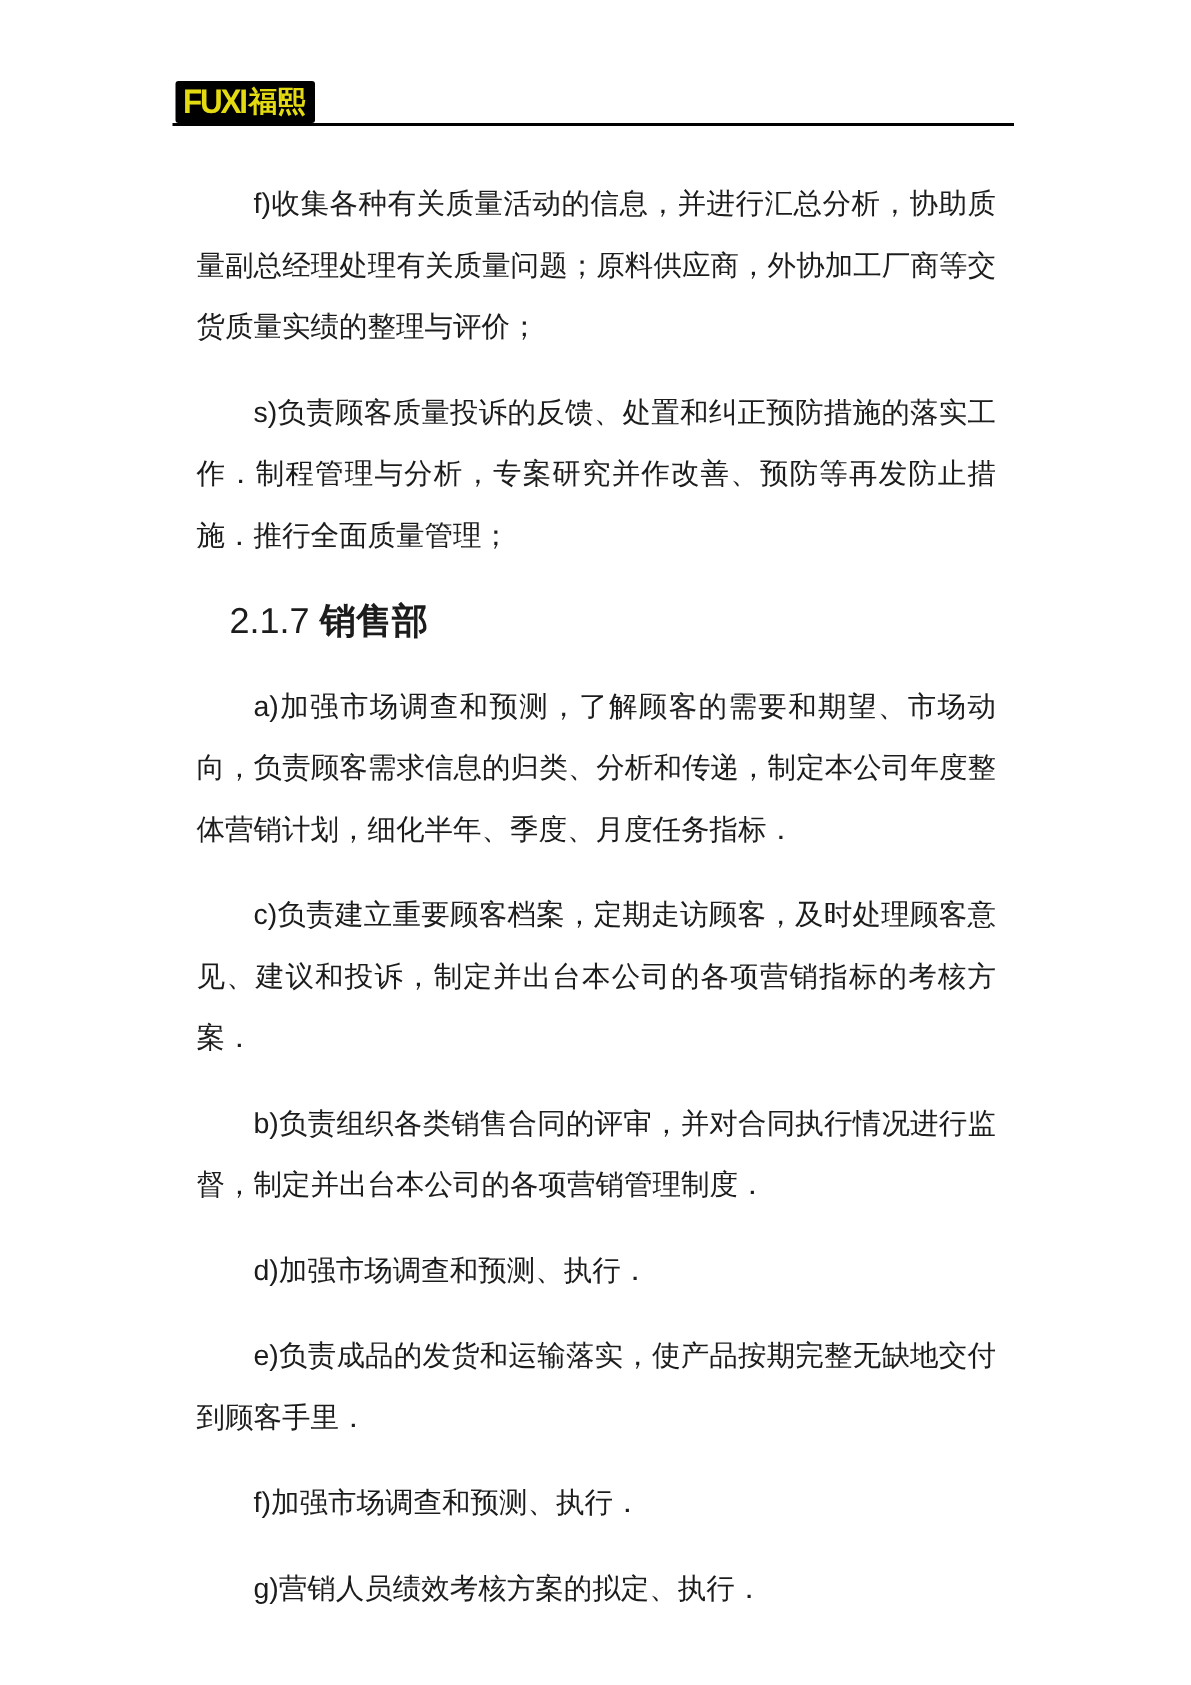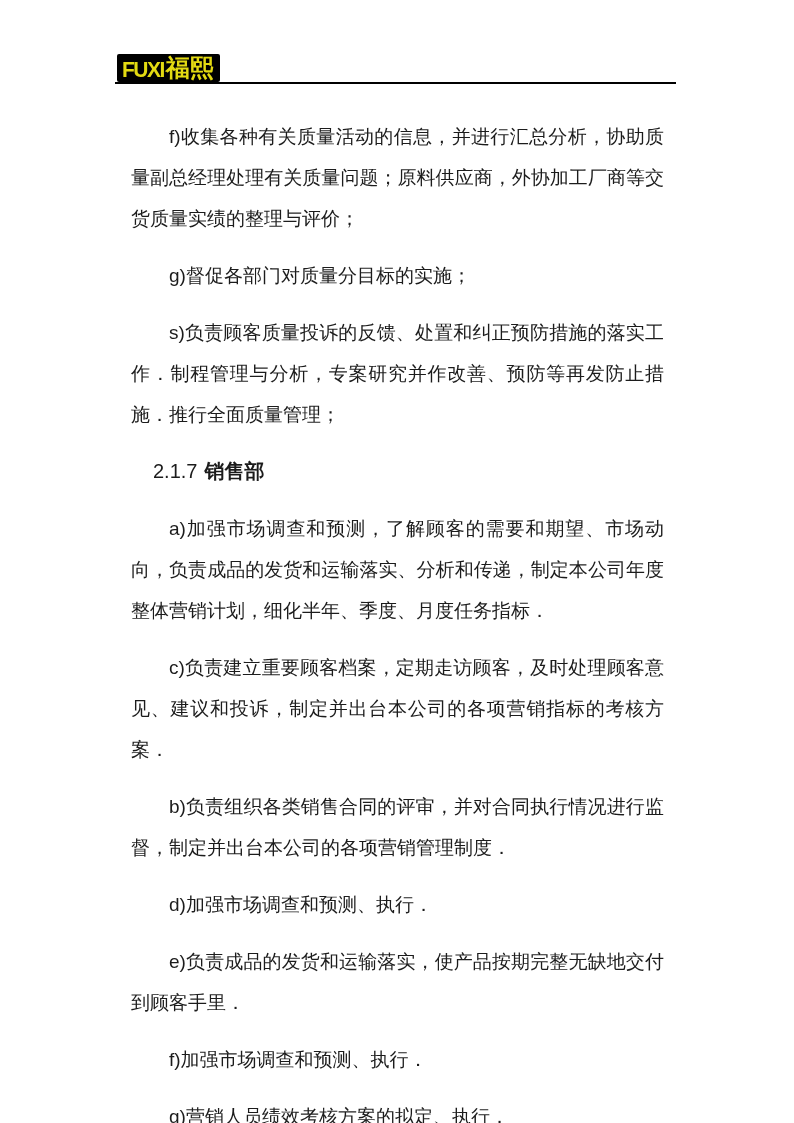--- a/index.html
+++ b/index.html
@@ -35,21 +35,21 @@
     font-weight: 800;
     font-size: 21px;
     letter-spacing: -1.5px;
     line-height: 1;
     transform: scaleY(1.08);
     padding-right: 2px;
   }
   .logo-cjk {
     color: var(--logo-yellow);
     font-weight: 700;
-    font-size: 24px;
+    font-size: 19px;
     line-height: 1;
     letter-spacing: 0;
   }
   .header-rule {
     position: absolute;
     left: 115px;
     top: 82px;
     width: 561px;
     height: 2px;
     background: #000000;
@@ -63,21 +63,21 @@
     line-height: 41px;
     text-align: justify;
   }
   .content p {
     margin: 16px;
     text-indent: 38px;
     word-break: break-all;
   }
   .heading {
     margin: 8px 0;
-    font-size: 20px;
+    font-size: 24px;
     font-weight: normal;
     line-height: 41px;
     text-indent: 38px;
     text-align: left;
   }
   .heading-title {
     font-weight: bold;
     margin-left: 7px;
   }
 </style>
@@ -88,26 +88,25 @@
 
   <div class="logo">
     <span class="logo-latin">FUXI</span>
     <span class="logo-cjk">福熙</span>
   </div>
 
   <div class="header-rule"></div>
 
   <div class="content">
     <p>f)收集各种有关质量活动的信息，并进行汇总分析，协助质量副总经理处理有关质量问题；原料供应商，外协加工厂商等交货质量实绩的整理与评价；</p>
-    <p>g)督促各部门对质量分目标的实施；</p>
     <p>s)负责顾客质量投诉的反馈、处置和纠正预防措施的落实工作．制程管理与分析，专案研究并作改善、预防等再发防止措施．推行全面质量管理；</p>
 
     <h2 class="heading"><span class="heading-number">2.1.7</span><span class="heading-title">销售部</span></h2>
 
-    <p>a)加强市场调查和预测，了解顾客的需要和期望、市场动向，负责成品的发货和运输落实、分析和传递，制定本公司年度整体营销计划，细化半年、季度、月度任务指标．</p>
+    <p>a)加强市场调查和预测，了解顾客的需要和期望、市场动向，负责顾客需求信息的归类、分析和传递，制定本公司年度整体营销计划，细化半年、季度、月度任务指标．</p>
     <p>c)负责建立重要顾客档案，定期走访顾客，及时处理顾客意见、建议和投诉，制定并出台本公司的各项营销指标的考核方案．</p>
     <p>b)负责组织各类销售合同的评审，并对合同执行情况进行监督，制定并出台本公司的各项营销管理制度．</p>
     <p>d)加强市场调查和预测、执行．</p>
     <p>e)负责成品的发货和运输落实，使产品按期完整无缺地交付到顾客手里．</p>
     <p>f)加强市场调查和预测、执行．</p>
     <p>g)营销人员绩效考核方案的拟定、执行．</p>
   </div>
 
 </div>
 

